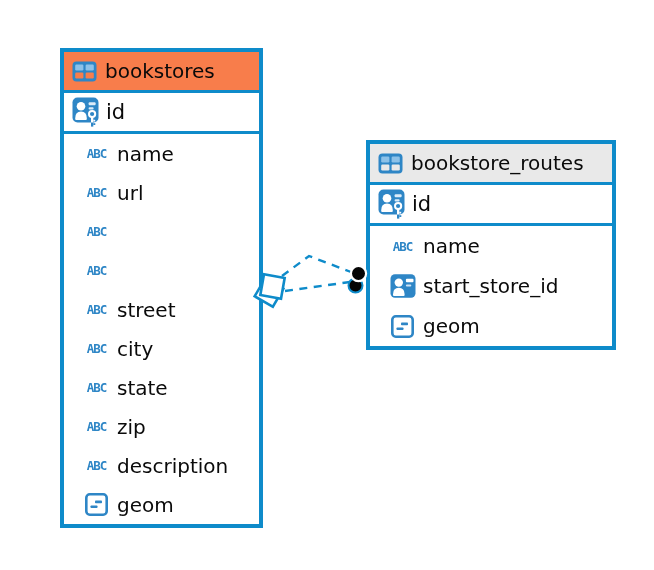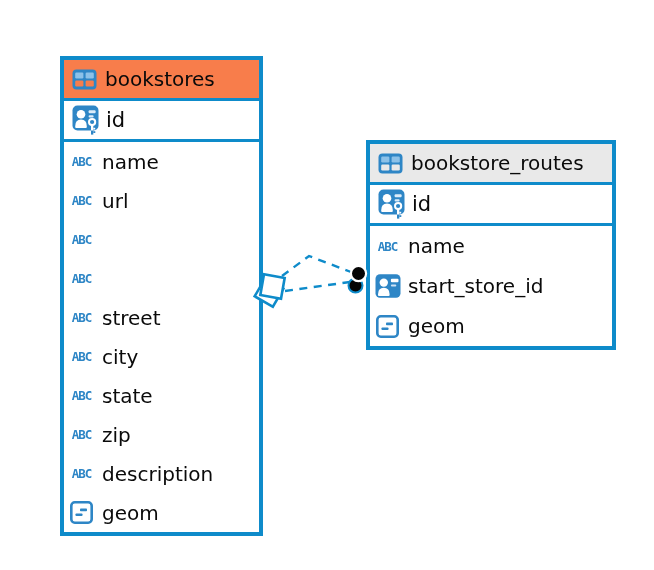--- a/index.html
+++ b/index.html
@@ -7,34 +7,34 @@
     --icon-blue:#2E86C6;
     --selected-header-orange:#F87D4B;
     --header-gray:#E9E9E9;
     --ink:#0a0a0a;
   }
   *{margin:0;padding:0;box-sizing:border-box;}
   body{background:#fff;font-family:"DejaVu Sans","Liberation Sans",sans-serif;}
   .canvas{position:relative;width:654px;height:570px;background:#fff;overflow:hidden;}
 
   .etable{position:absolute;background:#fff;border:4px solid var(--accent-blue);z-index:2;}
-  .t0{left:60px;top:56px;width:203px;}
+  .t0{left:60px;top:48px;width:203px;}
   .t1{left:366px;top:140px;width:250px;}
 
   .header{height:41px;display:flex;align-items:center;gap:8px;padding:0 8px;
           border-bottom:3px solid var(--accent-blue);font-size:20px;color:var(--ink);
           white-space:nowrap;}
   .t0 .header{background:var(--selected-header-orange);--cell-bg:var(--selected-header-orange);}
   .t1 .header{background:var(--header-gray);--cell-bg:var(--header-gray);}
 
   .pkrow{height:41px;display:flex;align-items:center;gap:7px;padding:0 8px;
          border-bottom:3px solid var(--accent-blue);}
   .pkrow .lbl{font-weight:normal;font-size:21px;}
 
-  .row{height:39px;display:flex;align-items:center;gap:7px;padding:0 4px;}
+  .row{height:39px;display:flex;align-items:center;gap:7px;padding:0 19px;}
   .t1 .row{height:40px;}
 
   .icn{width:27px;min-width:27px;display:flex;align-items:center;justify-content:center;}
   .lbl{font-size:20px;color:var(--ink);white-space:nowrap;}
 
   .abc{font-family:"DejaVu Sans Mono","Liberation Mono",monospace;font-weight:bold;
        font-size:12.5px;letter-spacing:-1px;color:var(--icon-blue);}
 
   .connector{position:absolute;left:0;top:0;z-index:5;pointer-events:none;}
 </style>

